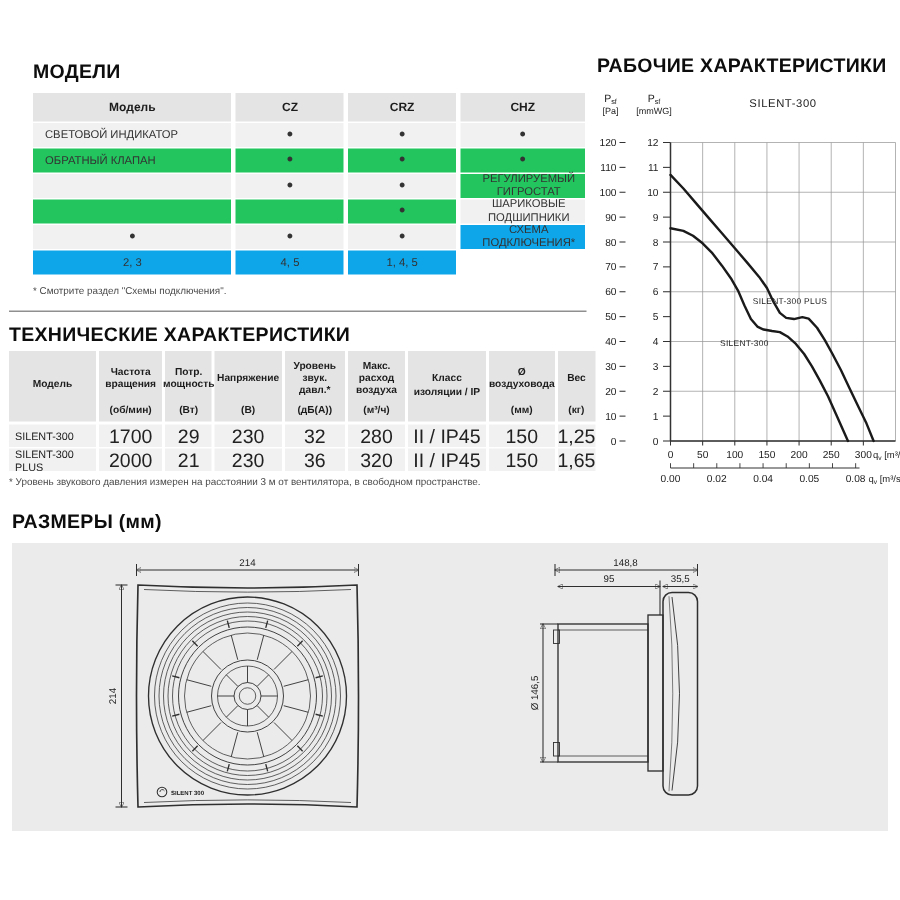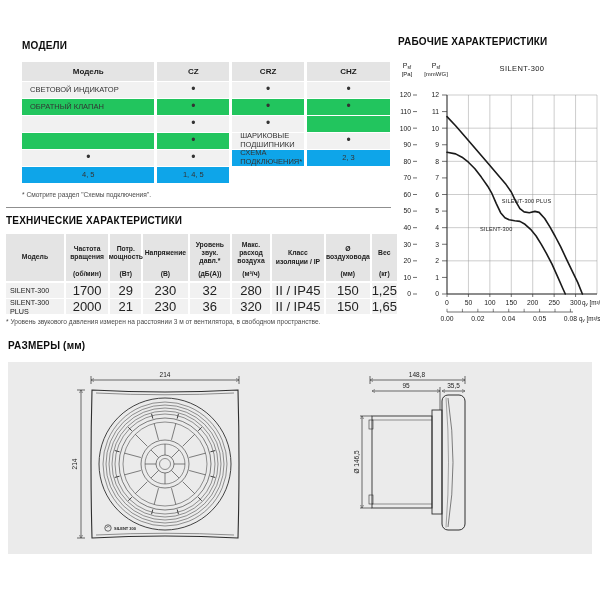--- a/index.html
+++ b/index.html
@@ -1,26 +1,26 @@
 <!DOCTYPE html>
 <html><head>
 <meta charset="utf-8">
 <style>
   *{margin:0;padding:0;box-sizing:border-box}
   html,body{width:600px;height:600px;background:#fff;font-family:"Liberation Sans","DejaVu Sans",sans-serif;color:#222;position:relative;overflow:hidden}
   .abs{position:absolute}
-  .sec-title{font-size:10px;font-weight:bold;color:#0d0d0d;letter-spacing:.2px}
+  .sec-title{font-size:13px;font-weight:bold;color:#0d0d0d;letter-spacing:.2px}
   .footnote{font-size:6.6px;color:#4a4a4a}
   .divider{position:absolute;height:1px;background:#8f8f8f}
 
   
   #models-table{display:grid;grid-template-columns:36% 19.5% 19.5% 1fr;grid-template-rows:19px repeat(6,16px);column-gap:3px;row-gap:1px;width:368px}
   #tech-table{display:grid;grid-template-columns:15% 11% 8% 11.5% 10.5% 9.8% 13.5% 11.3% 1fr;grid-template-rows:47px 15px 15px;column-gap:2px;row-gap:1.5px;width:386px}
   .cell{display:flex;align-items:center;justify-content:center;font-size:7.5px;color:#333;background:#f1f1f1;text-align:center;line-height:1.15}
-  .cell.left{justify-content:flex-start;padding-left:8px;text-align:left}
+  .cell.left{justify-content:flex-start;padding-left:8px;text-align:center}
   .cell.head{background:#e4e4e4;font-weight:bold;font-size:8px;color:#1c1c1c}
   .cell.last{background:#0ea5e9}
   .cell.white{background:#22c55e}
   .cell.dot{font-size:12px}
   .thead{background:#e4e4e4;font-weight:bold;font-size:6.8px;color:#1c1c1c;display:flex;flex-direction:column;text-align:center;padding:2px 1px;line-height:1.2}
   .thead .tt{flex:1;display:flex;align-items:center;justify-content:center}
   .thead .tu{height:9px}
   .tcell{background:#f1f1f1;font-size:13px;display:flex;align-items:center;justify-content:center}
   .tcell.name{justify-content:flex-start;padding-left:4px;font-size:7.2px}
 
@@ -45,20 +45,21 @@
     <div class="cell dot">•</div>
     <div class="cell dot">•</div>
     <div class="cell dot">•</div>
     <div class="cell left white">ОБРАТНЫЙ КЛАПАН</div>
     <div class="cell white dot">•</div>
     <div class="cell white dot">•</div>
     <div class="cell white dot">•</div>
     <div class="cell"></div>
     <div class="cell dot">•</div>
     <div class="cell dot">•</div>
+    <div class="cell left white">РЕГУЛИРУЕМЫЙ ГИГРОСТАТ</div>
     <div class="cell white"></div>
     <div class="cell white"></div>
     <div class="cell white dot">•</div>
     <div class="cell left">ШАРИКОВЫЕ ПОДШИПНИКИ</div>
     <div class="cell dot">•</div>
     <div class="cell dot">•</div>
     <div class="cell dot">•</div>
     <div class="cell left last">СХЕМА ПОДКЛЮЧЕНИЯ*</div>
     <div class="cell last">2, 3</div>
     <div class="cell last">4, 5</div>

